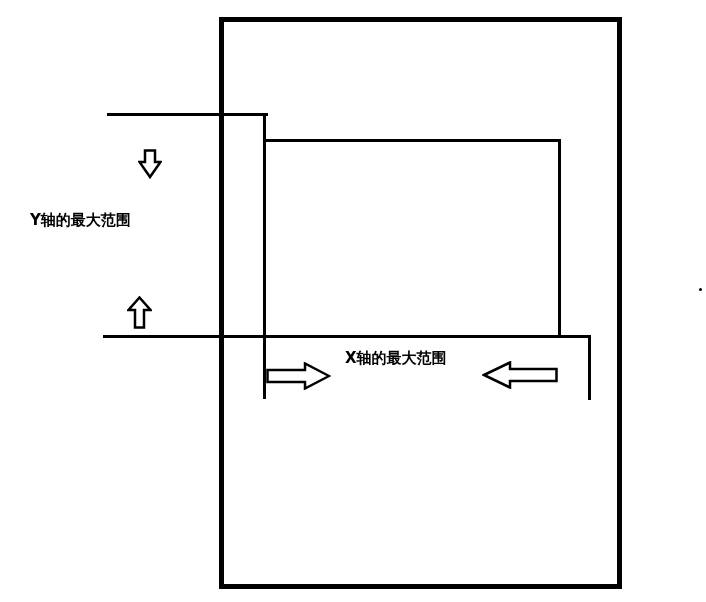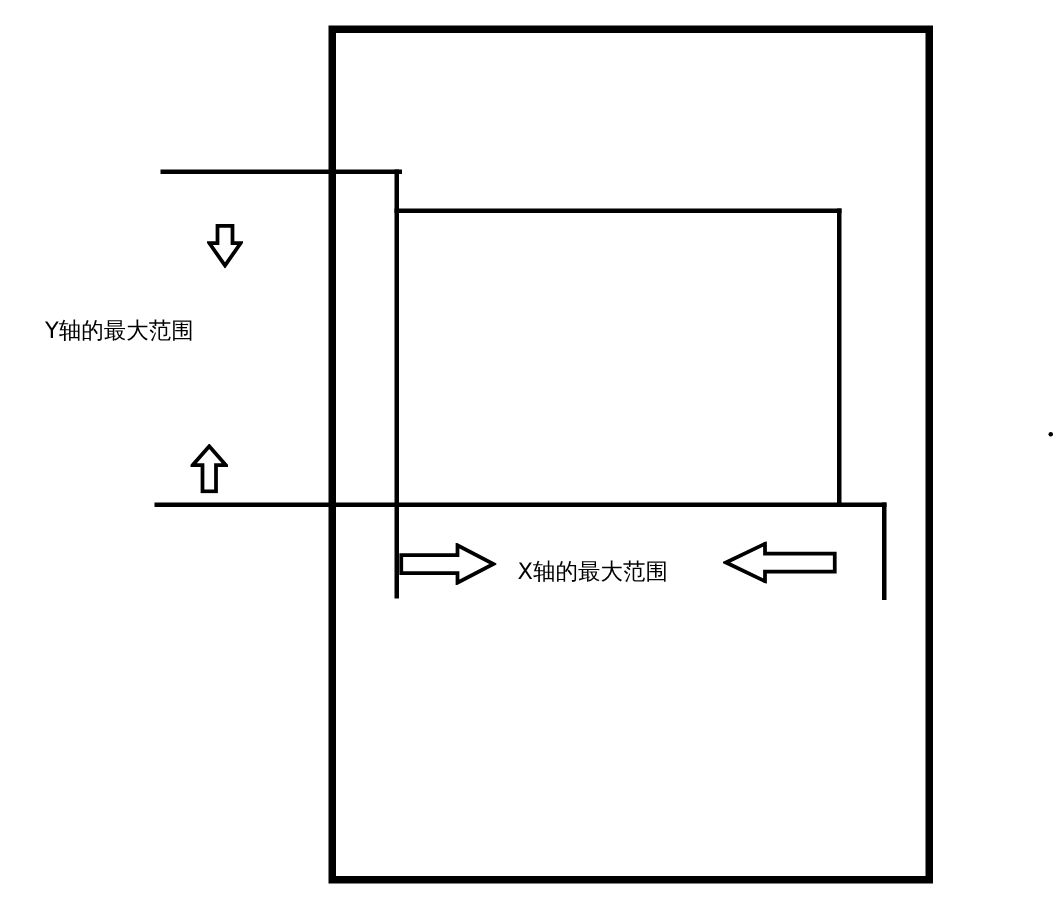--- a/index.html
+++ b/index.html
@@ -21,21 +21,21 @@
     left: 219px; top: 17px;
     width: 403px; height: 572px;
     border: 5px solid #000000;
     box-sizing: border-box;
     background: transparent;
   }
   .label {
     position: absolute;
     color: #000000;
     font-size: 15px;
-    font-weight: normal;
+    font-weight: bold;
     white-space: nowrap;
     letter-spacing: 0px;
     line-height: 17px;
   }
   .arrow-svg { position: absolute; display: block; }
   .arrow-svg polygon {
     fill: #ffffff;
     stroke: #000000;
     stroke-width: 2.5;
     stroke-linejoin: miter;
@@ -77,17 +77,17 @@
   <svg class="arrow-svg" style="left:266px; top:362px;" width="65" height="28" viewBox="0 0 65 28">
     <polygon points="1.5,8 39,8 39,1.5 63,14 39,26.5 39,20 1.5,20"></polygon>
   </svg>
 
   <svg class="arrow-svg" style="left:482px; top:361px;" width="76" height="28" viewBox="0 0 76 28">
     <polygon points="2,14 28,1.5 28,8 74.5,8 74.5,20 28,20 28,26.5"></polygon>
   </svg>
 
   <div class="label" style="left:30px; top:212px;">Y轴的最大范围</div>
 
-  <div class="label" style="left:345px; top:373px;">X轴的最大范围</div>
+  <div class="label" style="left:345px; top:350px;">X轴的最大范围</div>
 
   <div class="speck" style="left:699px; top:288px;"></div>
 
 </div>
 
 </body></html>

